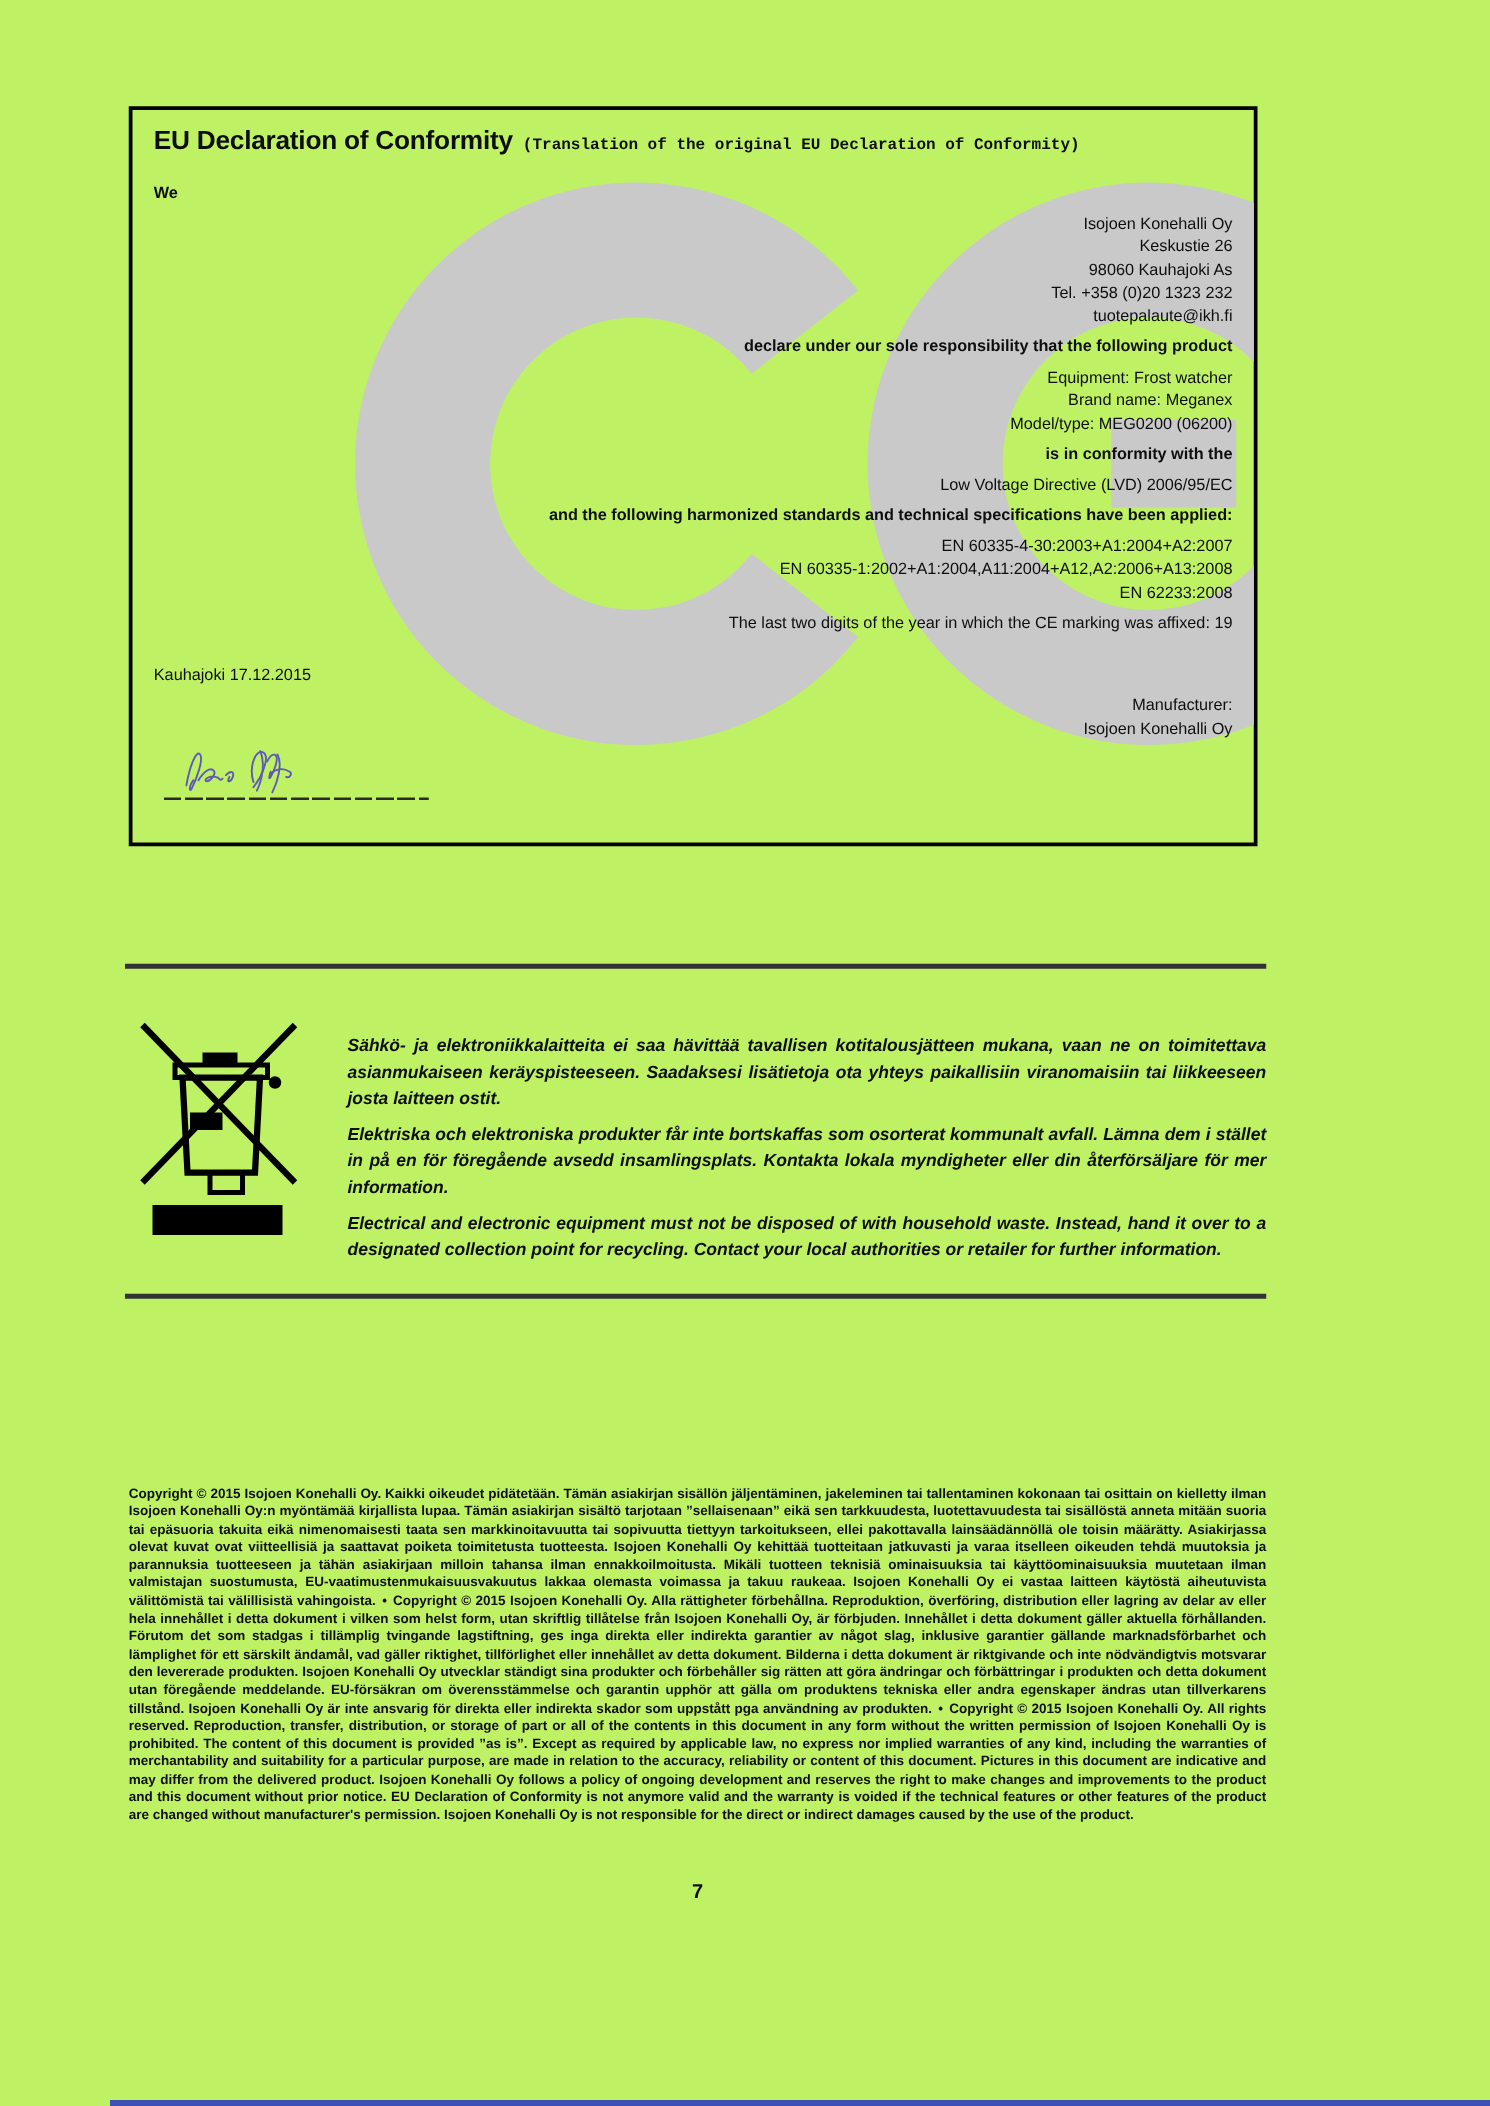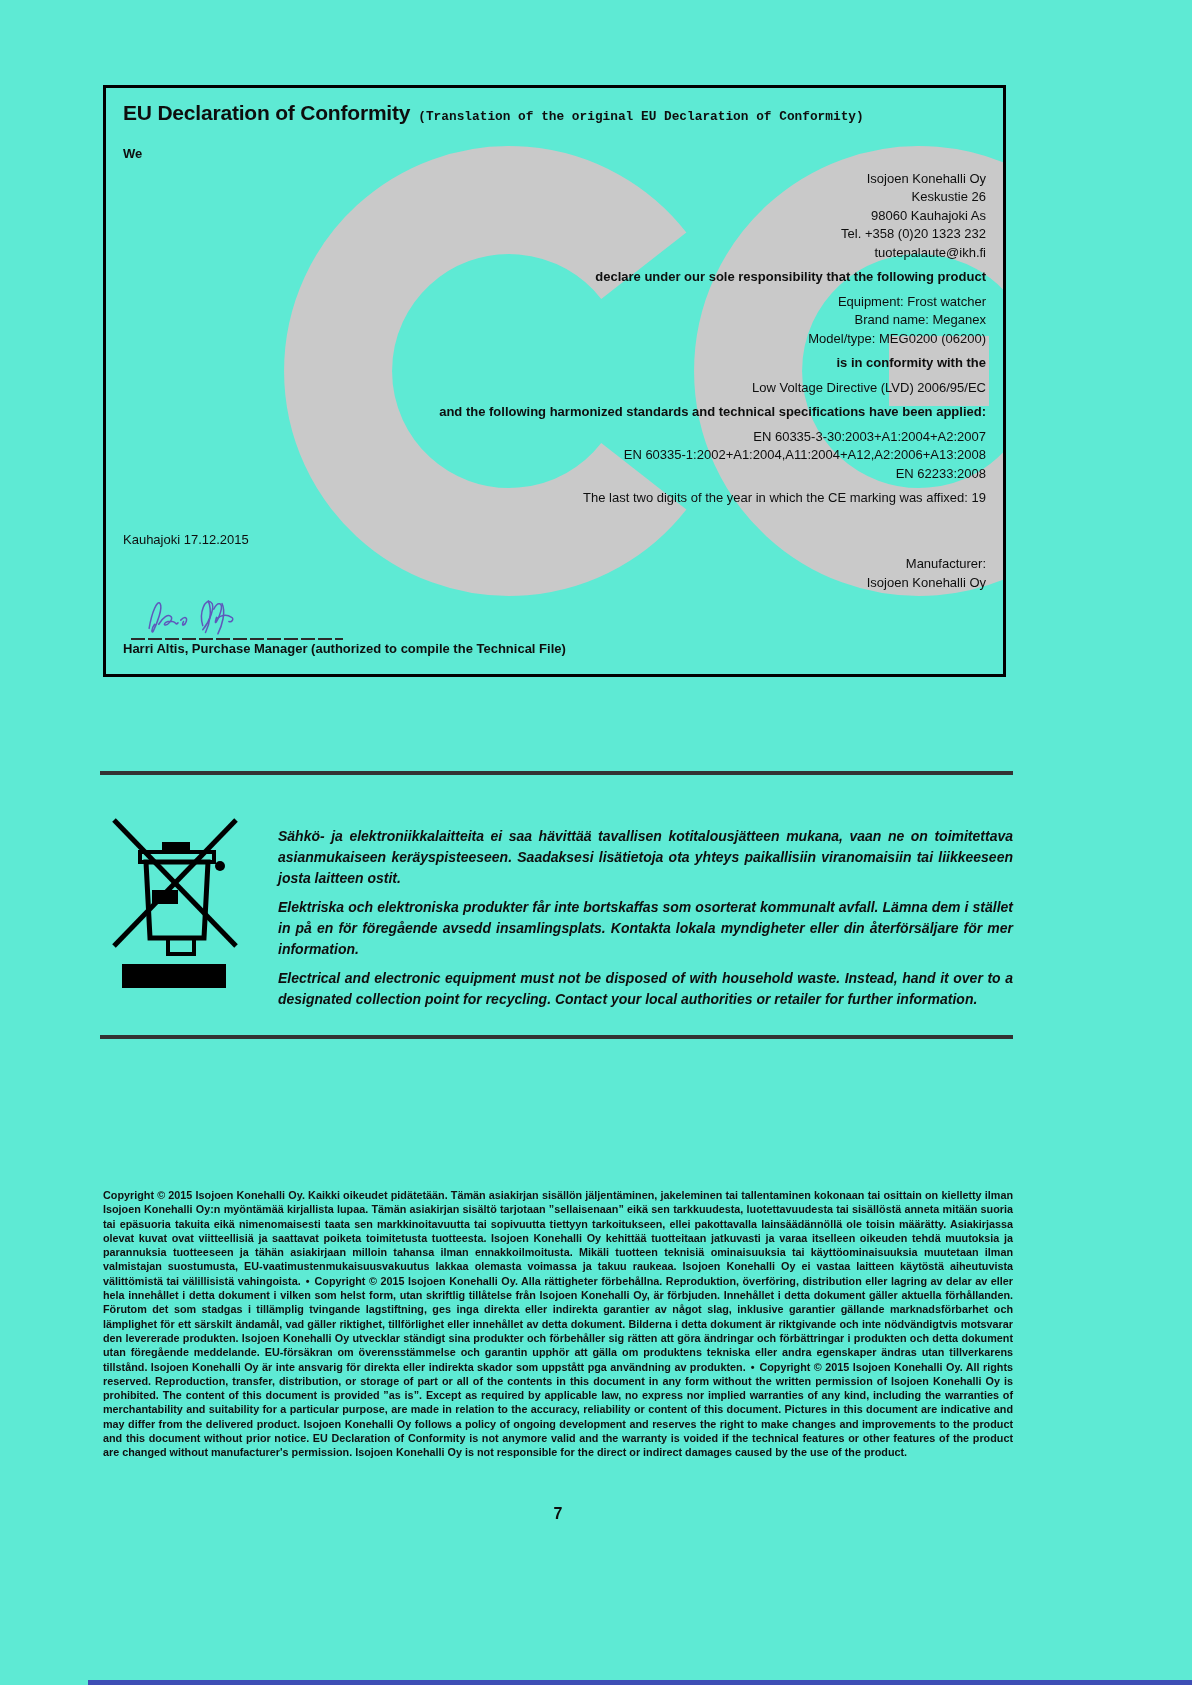--- a/index.html
+++ b/index.html
@@ -1,19 +1,19 @@
 <!DOCTYPE html>
 <html><head>
 <meta charset="utf-8">
 <style>
   * { margin:0; padding:0; box-sizing:border-box; }
   html,body { background:#ffffff; }
   body { font-family:"Liberation Sans", sans-serif; color:#0e0e0e; }
   .page {
-    position:relative; width:1192px; height:1685px; background:#5eead4;
+    position:relative; width:1192px; height:1685px; background:#bef264;
     overflow:hidden; margin:0 auto;
   }
 
   
   .decl-box {
     position:absolute; left:103px; top:85px; width:903px; height:592px;
     border:3px solid #000; padding:13px 17px; overflow:hidden;
   }
   .decl-watermark { position:absolute; left:3px; top:3px; width:897px; height:586px; z-index:0; pointer-events:none; }
   .decl-content { position:relative; z-index:1; }
@@ -85,21 +85,21 @@
         <div class="line">Equipment: Frost watcher</div>
         <div class="line">Brand name: Meganex</div>
         <div class="line">Model/type: MEG0200 (06200)</div>
       </div>
 
       <div class="grp line bold">is in conformity with the</div>
       <div class="grp line">Low Voltage Directive (LVD) 2006/95/EC</div>
       <div class="grp line bold">and the following harmonized standards and technical specifications have been applied:</div>
 
       <div class="grp">
-        <div class="line">EN 60335-3-30:2003+A1:2004+A2:2007</div>
+        <div class="line">EN 60335-4-30:2003+A1:2004+A2:2007</div>
         <div class="line">EN 60335-1:2002+A1:2004,A11:2004+A12,A2:2006+A13:2008</div>
         <div class="line">EN 62233:2008</div>
       </div>
 
       <div class="grp line">The last two digits of the year in which the CE marking was affixed: 19</div>
 
       <div class="mt-lg line">Kauhajoki 17.12.2015</div>
 
       <div class="grp">
         <div class="line">Manufacturer:</div>
@@ -115,21 +115,20 @@
             <path d="M84,46 C78,26 88,6 96,12 C103,17 94,40 84,52"></path>
             <path d="M92,10 C98,24 94,44 88,56"></path>
             <path d="M100,22 C106,10 114,12 110,26 C107,37 99,50 104,34"></path>
             <path d="M112,14 C118,26 112,46 106,58"></path>
             <path d="M104,36 C112,30 120,30 126,34 C130,36 126,42 122,40"></path>
           </g>
         </svg>
         <div class="sig-line"></div>
       </div>
 
-      <div class="line bold">Harri Altis, Purchase Manager (authorized to compile the Technical File)</div>
     </div>
   </div>
 
   <div class="rule rule-1"></div>
 
   <svg class="weee-icon" viewBox="0 0 128 172" aria-hidden="true">
     <g stroke="#000" fill="none">
       <line x1="2" y1="4" x2="124" y2="130" stroke-width="5"></line>
       <line x1="124" y1="4" x2="2" y2="130" stroke-width="5"></line>
       <path d="M34,46 L96,46 L92,122 L38,122 Z" stroke-width="5"></path>

